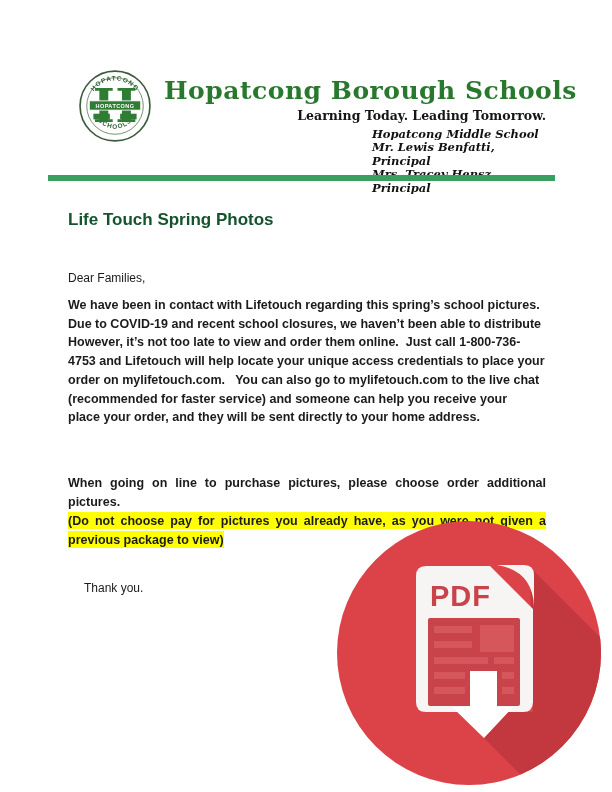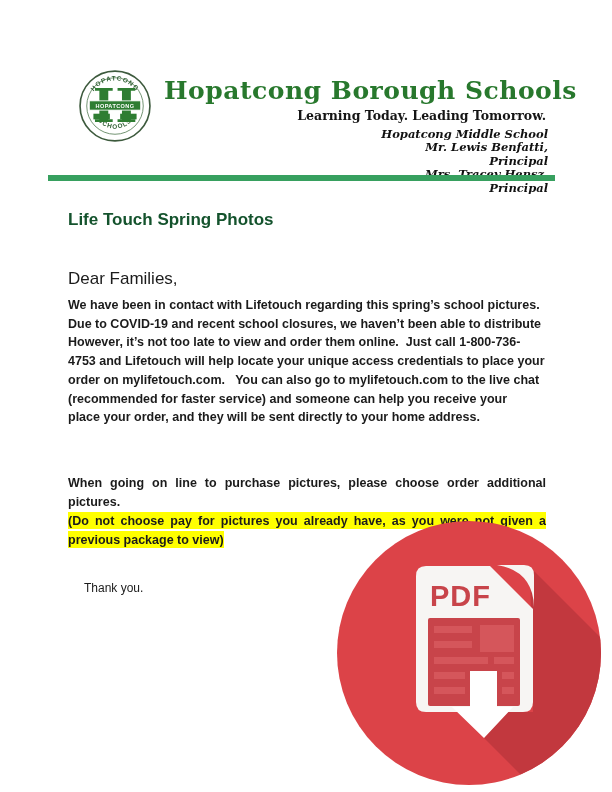--- a/index.html
+++ b/index.html
@@ -13,31 +13,31 @@
     position:absolute;left:144px;top:76px;width:420px;
     font-family:"DejaVu Serif","Liberation Serif",serif;
     font-size:25px;font-weight:bold;letter-spacing:.5px;color:#28782D;line-height:30px;margin-left:20px;
   }
   .tagline{
     position:absolute;right:66px;top:108px;text-align:right;
     font-family:"DejaVu Serif","Liberation Serif",serif;
     font-size:12.5px;font-weight:bold;color:#151515;line-height:15px;
   }
   .sub-block{
-    position:absolute;right:64px;top:128px;width:176px;text-align:right;
+    position:absolute;right:64px;top:128px;width:176px;text-align:left;
     font-family:"DejaVu Serif","Liberation Serif",serif;
     font-size:11.5px;font-weight:bold;font-style:italic;color:#111;line-height:13.4px;
   }
   .rule{position:absolute;left:48px;top:175px;width:507px;height:6px;background:#37A05F;}
   
   .doc-title{
     position:absolute;left:68px;top:208px;font-size:17px;font-weight:bold;
     line-height:24px;color:#14532d;
   }
-  .salutation{position:absolute;left:68px;top:269px;font-size:17px;line-height:19px;white-space:pre-wrap;}
+  .salutation{position:absolute;left:68px;top:269px;font-size:12px;line-height:19px;white-space:pre-wrap;}
   .para{position:absolute;left:68px;width:478px;font-size:12.5px;line-height:18.7px;}
   .para .ln{white-space:pre-wrap;font-weight:bold;}
   #para1{top:296px;}
   #para2{top:474px;}
   .ln.justify{white-space:normal;text-align:justify;text-align-last:justify;}
   .hl{background:#FFFF00;padding:1.5px 0;}
   .closing{position:absolute;left:84px;top:579px;font-size:12px;line-height:19px;}
   
   .pdf-badge{position:absolute;left:337px;top:521px;width:264px;height:264px;}
   .pdf-badge svg{display:block;}

